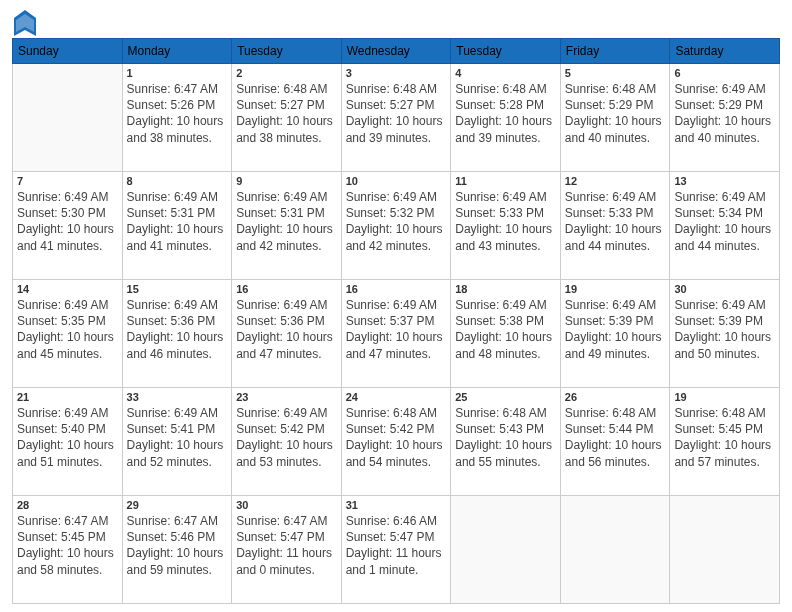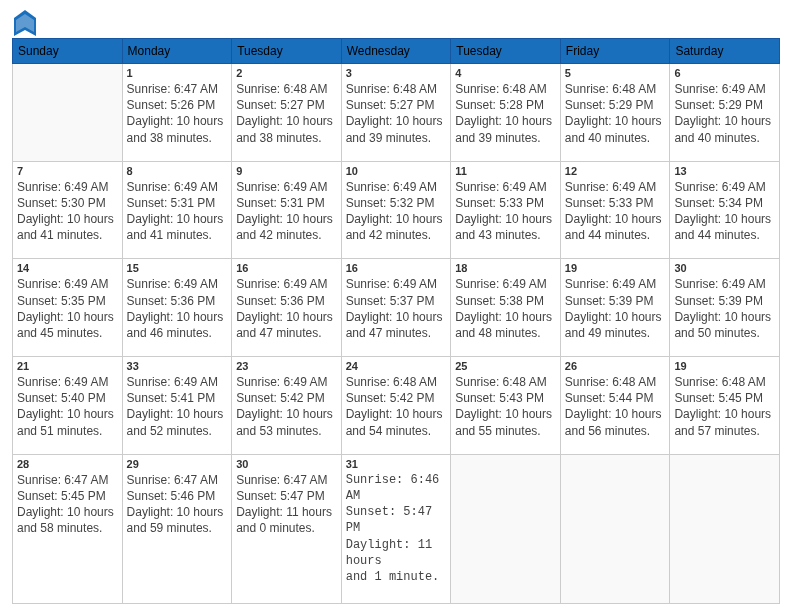--- a/index.html
+++ b/index.html
@@ -332,21 +332,21 @@
           </td>
           <td>
             <span class="day-number">30</span>
             <div class="day-info" style="white-space: pre-line;">Sunrise: 6:47 AM
 Sunset: 5:47 PM
 Daylight: 11 hours
 and 0 minutes.</div>
           </td>
           <td>
             <span class="day-number">31</span>
-            <div class="day-info" style="white-space: pre-line; font-family: Liberation Mono, monospace;">Sunrise: 6:46 AM
+            <div class="day-info" style="white-space: pre-line;">Sunrise: 6:46 AM
 Sunset: 5:47 PM
 Daylight: 11 hours
 and 1 minute.</div>
           </td>
           <td class="empty"></td>
           <td class="empty"></td>
           <td class="empty"></td>
         </tr>
       </tbody>
   </table>

